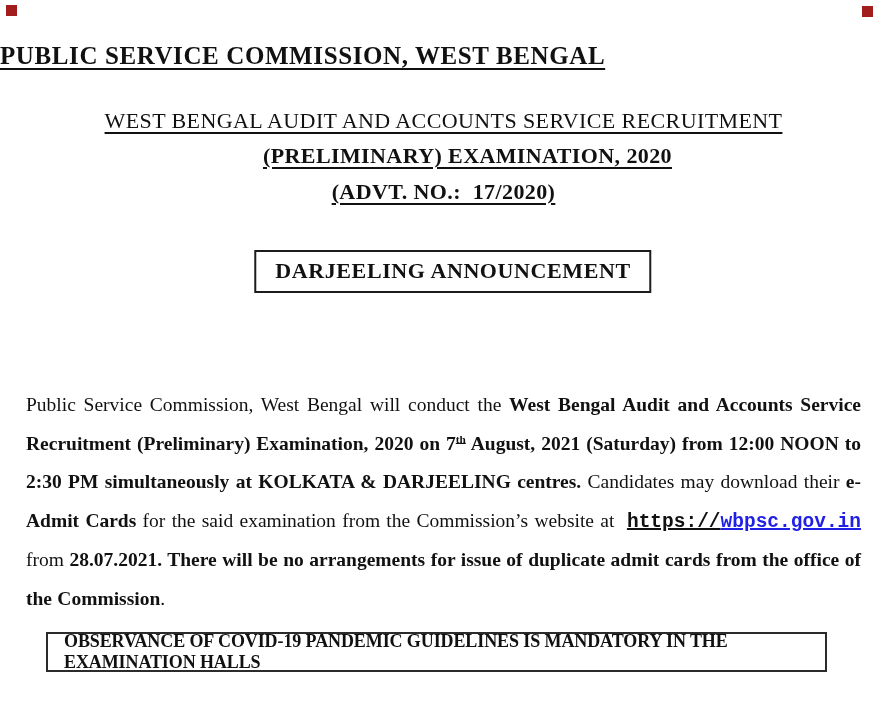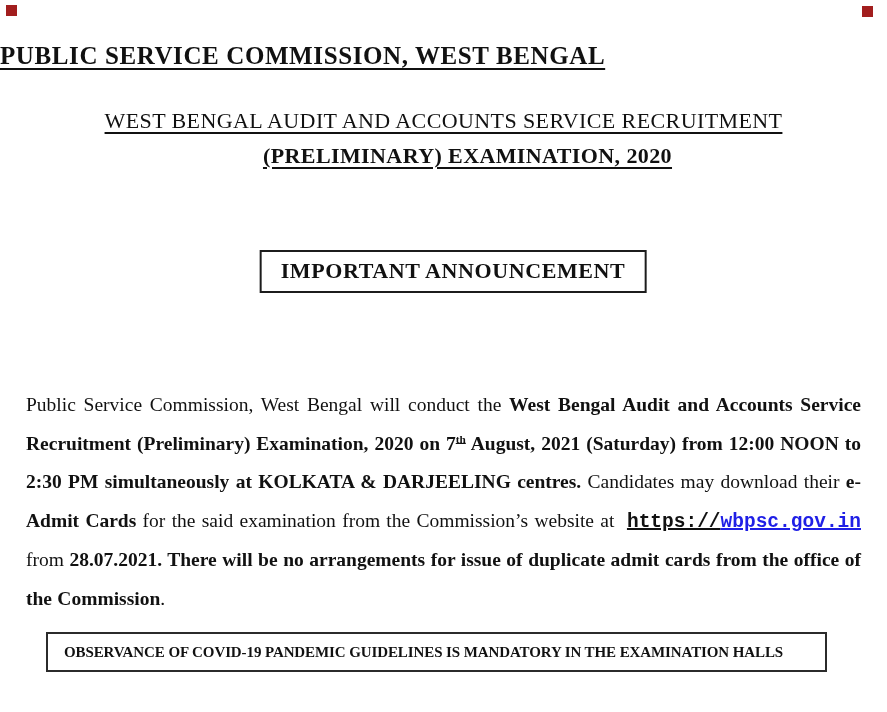--- a/index.html
+++ b/index.html
@@ -124,42 +124,43 @@
     position: absolute;
     top: 632px;
     left: 46px;
     width: 781px;
     height: 40px;
     box-sizing: border-box;
     border: 2px solid #2b2b2b;
     display: flex;
     align-items: center;
     padding-left: 16px;
-    font-size: 15px;
+    font-size: 18px;
     font-weight: bold;
     letter-spacing: -0.1px;
     background: #ffffff;
   }
 </style>
 </head>
 <body>
 
 <div class="page">
 
   <div class="corner-marker corner-tl" style="background: rgb(162, 30, 30);"></div>
   <div class="corner-marker corner-tr" style="background: rgb(162, 30, 30);"></div>
 
   <div class="doc-title">PUBLIC SERVICE COMMISSION, WEST BENGAL</div>
 
   <div class="doc-subtitle1">WEST BENGAL AUDIT AND ACCOUNTS SERVICE RECRUITMENT</div>
 
   <div class="doc-subtitle2">(PRELIMINARY) EXAMINATION, 2020</div>
 
+  <div class="doc-advt">(ADVT. NO.:&nbsp; 17/2020)</div>
 
-  <div class="announcement-box">IMPORTANT ANNOUNCEMENT</div>
+  <div class="announcement-box">DARJEELING ANNOUNCEMENT</div>
 
   <div class="body-paragraph"><span>Public Service Commission, West Bengal will conduct the </span><span class="b">West Bengal Audit and Accounts Service Recruitment (Preliminary) Examination, 2020 on 7</span><span class="b sup">th</span><span class="b"> August, 2021 (Saturday) from 12:00 NOON to 2:30 PM simultaneously at KOLKATA &amp; DARJEELING centres.</span><span> Candidates may download their </span><span class="b">e-Admit Cards</span><span> for the said examination from the Commission’s website at &nbsp;</span><span class="b lnk" style="color: rgb(17, 17, 17);">https://</span><span class="b lnk" style="color: rgb(31, 31, 230);">wbpsc.gov.in</span><span> from </span><span class="b">28.07.2021. There will be no arrangements for issue of duplicate admit cards from the office of the Commission</span><span>.</span></div>
 
   <div class="covid-box">
     <span>OBSERVANCE OF COVID-19 PANDEMIC GUIDELINES IS MANDATORY IN THE EXAMINATION HALLS</span>
   </div>
 
 </div>
 
 </body></html>

